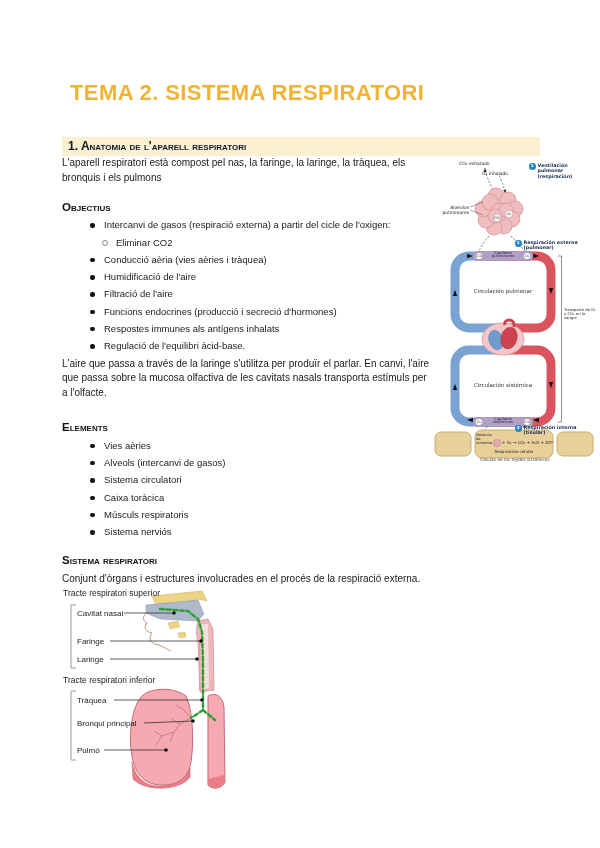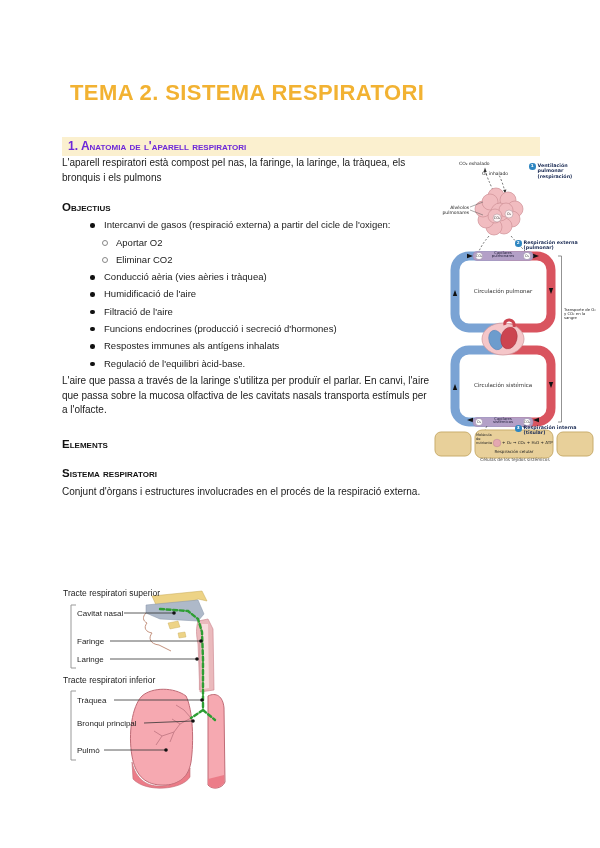--- a/index.html
+++ b/index.html
@@ -6,21 +6,21 @@
   body{
     width:600px;height:848px;background:#ffffff;position:relative;overflow:hidden;
     font-family:"Liberation Sans", sans-serif;color:#1a1a1a;
   }
   .text-flow{position:absolute;left:62px;top:12px;width:478px;}
   .doc-title{
     margin:70px 0 0 8px;font-size:22px;font-weight:bold;color:#F2B232;
     letter-spacing:.4px;line-height:1;
   }
   .hbar{
-    margin-top:33px;background:#FBF0CF;color:#6d28d9;font-weight:bold;
+    margin-top:33px;background:#FBF0CF;color:#0f172a;font-weight:bold;
     font-variant:small-caps;font-size:12px;padding:2px 6px;line-height:1.25;
   }
   .narrow{width:371px;}
   p.body{font-size:10px;line-height:1.48;margin:0;}
   .intro{margin-top:9px;}
   .para{margin-top:8px;}
   h3.subhead{
     font-variant:small-caps;font-size:11.5px;font-weight:bold;color:#111;
     margin:15px 0 4px 0;line-height:1.2;
   }
@@ -62,36 +62,43 @@
   <div class="hbar">1. Anatomia de l'aparell respiratori</div>
 
   <p class="body intro narrow">L'aparell respiratori està compost pel nas, la faringe, la laringe, la tràquea, els bronquis i els pulmons</p>
 
   <h3 class="subhead">Objectius</h3>
   <div class="narrow">
     <ul class="l1">
       <li>Intercanvi de gasos (respiració externa) a partir del cicle de l'oxigen:</li>
     </ul>
     <ul class="sub">
-      <li>Aportar O2</li>
       <li>Eliminar CO2</li>
     </ul>
     <ul class="l1">
       <li>Conducció aèria (vies aèries i tràquea)</li>
       <li>Humidificació de l'aire</li>
       <li>Filtració de l'aire</li>
       <li>Funcions endocrines (producció i secreció d'hormones)</li>
       <li>Respostes immunes als antígens inhalats</li>
       <li>Regulació de l'equilibri àcid-base.</li>
     </ul>
   </div>
 
   <p class="body para narrow">L'aire que passa a través de la laringe s'utilitza per produïr el parlar. En canvi, l'aire que passa sobre la mucosa olfactiva de les cavitats nasals transporta estímuls per a l'olfacte.</p>
 
   <h3 class="subhead" style="margin-top:20px">Elements</h3>
+  <ul class="l1 narrow">
+    <li>Vies aèries</li>
+    <li>Alveols (intercanvi de gasos)</li>
+    <li>Sistema circulatori</li>
+    <li>Caixa toràcica</li>
+    <li>Músculs respiratoris</li>
+    <li>Sistema nerviós</li>
+  </ul>
 
   <h3 class="subhead" style="">Sistema respiratori</h3>
   <p class="body">Conjunt d'òrgans i estructures involucrades en el procés de la respiració externa.</p>
 </div>
 
 <div class="fig-circ">
   <svg width="164" height="302" viewBox="0 0 164 302">
     <defs>
       <linearGradient id="loopGrad" x1="0" y1="0" x2="1" y2="0">
         <stop offset="0" stop-color="#7AA3D4"></stop>

